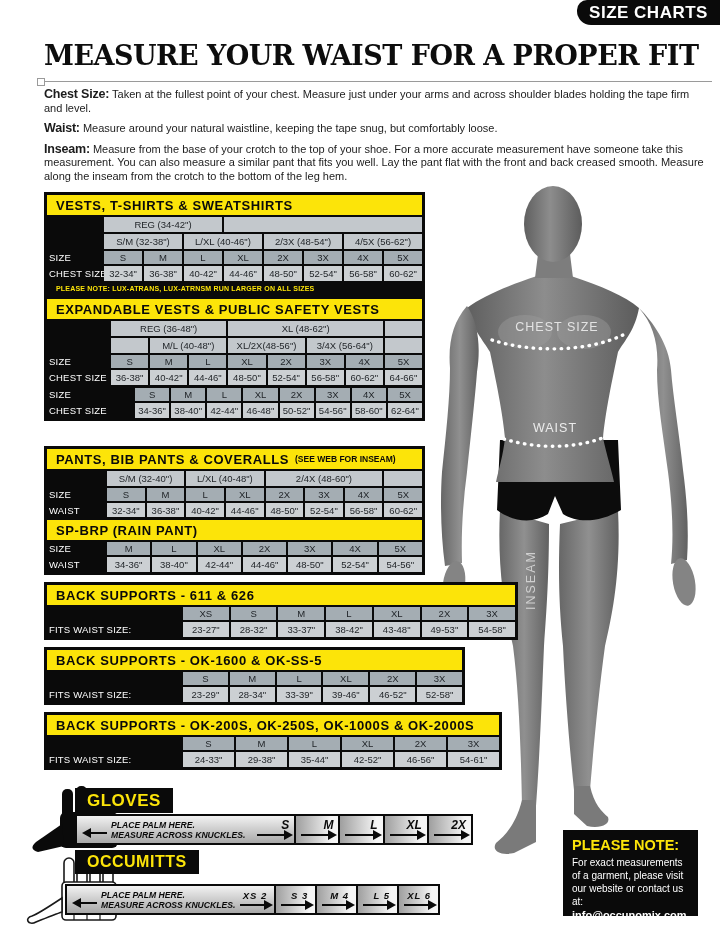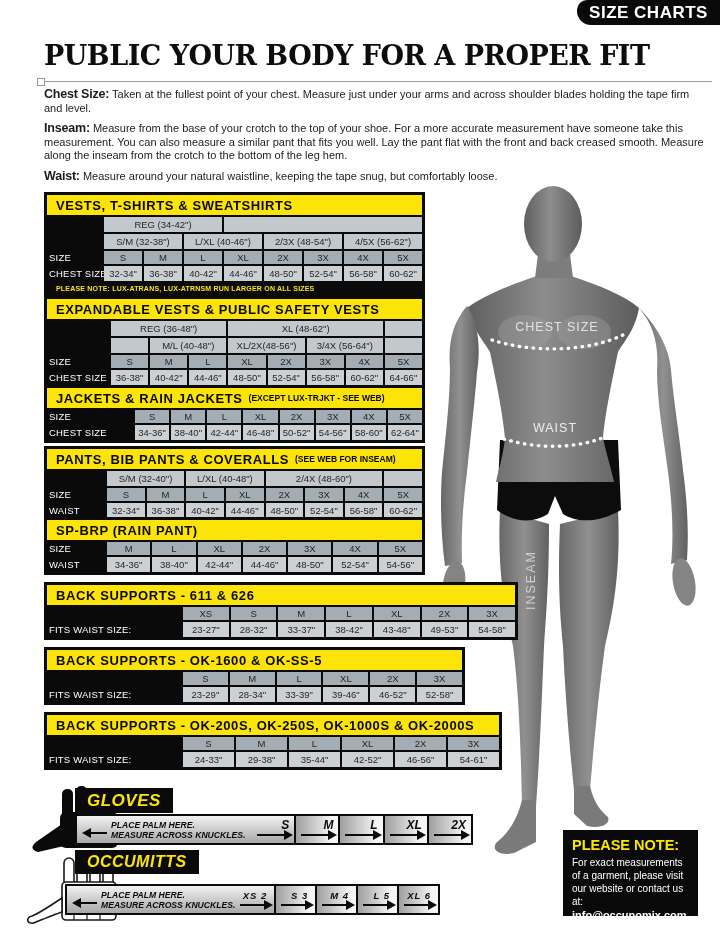--- a/index.html
+++ b/index.html
@@ -35,21 +35,21 @@
   .strow.val .stcell{background:#ccd0d3;}
   .stcell{display:flex;align-items:center;justify-content:center;font-size:9.5px;color:#1e2226;height:100%;}
   .stcell.blank{background:transparent;}
   .strow{height:15px;}
   .strow.size{height:13px;}
   .stlabel{display:flex;align-items:center;color:#fff;font-size:9.5px;letter-spacing:.2px;padding-left:2px;white-space:nowrap;}
   .stfoot{color:var(--yellow);font-size:7px;font-weight:bold;letter-spacing:.2px;padding:2px 0 1px 9px;white-space:nowrap;}
 
   
   .handtitle{position:absolute;z-index:3;background:#0a0a0a;color:var(--yellow);
-             font-weight:bold;display:flex;align-items:center;padding:0 12px;font-style:italic;}
+             font-weight:bold;display:flex;align-items:center;padding:0 12px;}
   #gloves-title{left:75px;top:788px;height:25px;font-size:17px;letter-spacing:.5px;}
   #occumitts-title{left:75px;top:850px;height:24px;font-size:16px;letter-spacing:.5px;}
   .ruler{position:absolute;display:flex;height:31px;border:2px solid #0a0a0a;box-sizing:border-box;
          background:linear-gradient(180deg,#f2f2f2,#c9c9c9 55%,#a8a8a8);z-index:2;}
   #gloves-ruler{left:75px;top:814px;width:398px;}
   #occumitts-ruler{left:65px;top:884px;width:375px;}
   .rseg{position:relative;box-sizing:border-box;}
   .rseg.rsize{flex:1 1 0;border-left:2px solid #0a0a0a;background:linear-gradient(90deg,#9f9f9f,#f5f5f5 85%);}
   .rseg.rsize.nodiv{border-left:none;background:transparent;}
   .rlbl{position:absolute;top:2px;right:5px;font-style:italic;font-weight:bold;font-size:12px;color:#0a0a0a;white-space:nowrap;}
@@ -80,28 +80,28 @@
 </style>
 </head>
 <body>
 
 <div class="page">
 
   <div class="badge">
     <span>SIZE CHARTS</span>
   </div>
 
-  <h1 class="title">PUBLIC YOUR BODY FOR A PROPER FIT</h1>
+  <h1 class="title">MEASURE YOUR WAIST FOR A PROPER FIT</h1>
   <div class="rulesq"></div>
   <div class="rule"></div>
 
   <div class="intro">
     <p><b>Chest Size:</b> <span>Taken at the fullest point of your chest.  Measure just under your arms and across shoulder blades holding the tape firm and level.</span></p>
+    <p><b>Waist:</b> <span>Measure around your natural waistline, keeping the tape snug, but comfortably loose.</span></p>
     <p><b>Inseam:</b> <span>Measure from the base of your crotch to the top of your shoe.  For a more accurate measurement have someone take this measurement.  You can also measure a similar pant that fits you well.  Lay the pant flat with the front and back creased smooth.  Measure along the inseam from the crotch to the bottom of the leg hem.</span></p>
-    <p><b>Waist:</b> <span>Measure around your natural waistline, keeping the tape snug, but comfortably loose.</span></p>
   </div>
 
   <svg class="figure" width="283" height="690" viewBox="0 0 283 690">
     <defs>
       <linearGradient id="gBody" x1="0" y1="0" x2="1" y2="0">
         <stop offset="0" stop-color="#5f5f5f"></stop>
           <stop offset="0.45" stop-color="#8d8d8d"></stop>
           <stop offset="1" stop-color="#5c5c5c"></stop>
       </linearGradient>
       <linearGradient id="gLimb" x1="0" y1="0" x2="1" y2="0">
@@ -214,24 +214,20 @@
           <div class="stcell ">40-42"</div>
           <div class="stcell ">44-46"</div>
           <div class="stcell ">48-50"</div>
           <div class="stcell ">52-54"</div>
           <div class="stcell ">56-58"</div>
           <div class="stcell ">60-62"</div>
           <div class="stcell ">64-66"</div>
         </div>
       </div>
       <div class="stable" style="left: 44px; top: 385px; width: 381px;">
-        <div class="sthead">
-          <span class="sttitle">JACKETS &amp; RAIN JACKETS</span>
-          <span class="stnote">(EXCEPT LUX-TRJKT - SEE WEB)</span>
-        </div>
         <div class="strow size" style="grid-template-columns: 86px repeat(8, 1fr);">
           <div class="stlabel">SIZE</div>
           <div class="stcell ">S</div>
           <div class="stcell ">M</div>
           <div class="stcell ">L</div>
           <div class="stcell ">XL</div>
           <div class="stcell ">2X</div>
           <div class="stcell ">3X</div>
           <div class="stcell ">4X</div>
           <div class="stcell ">5X</div>

